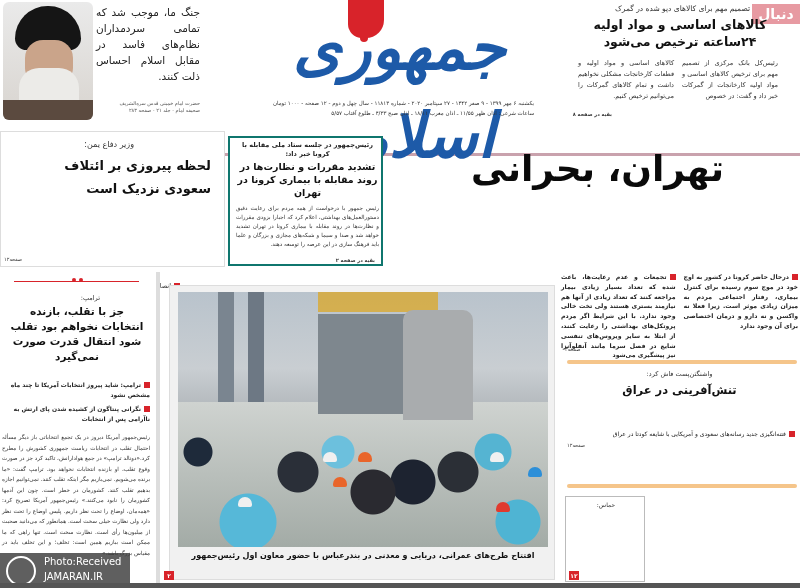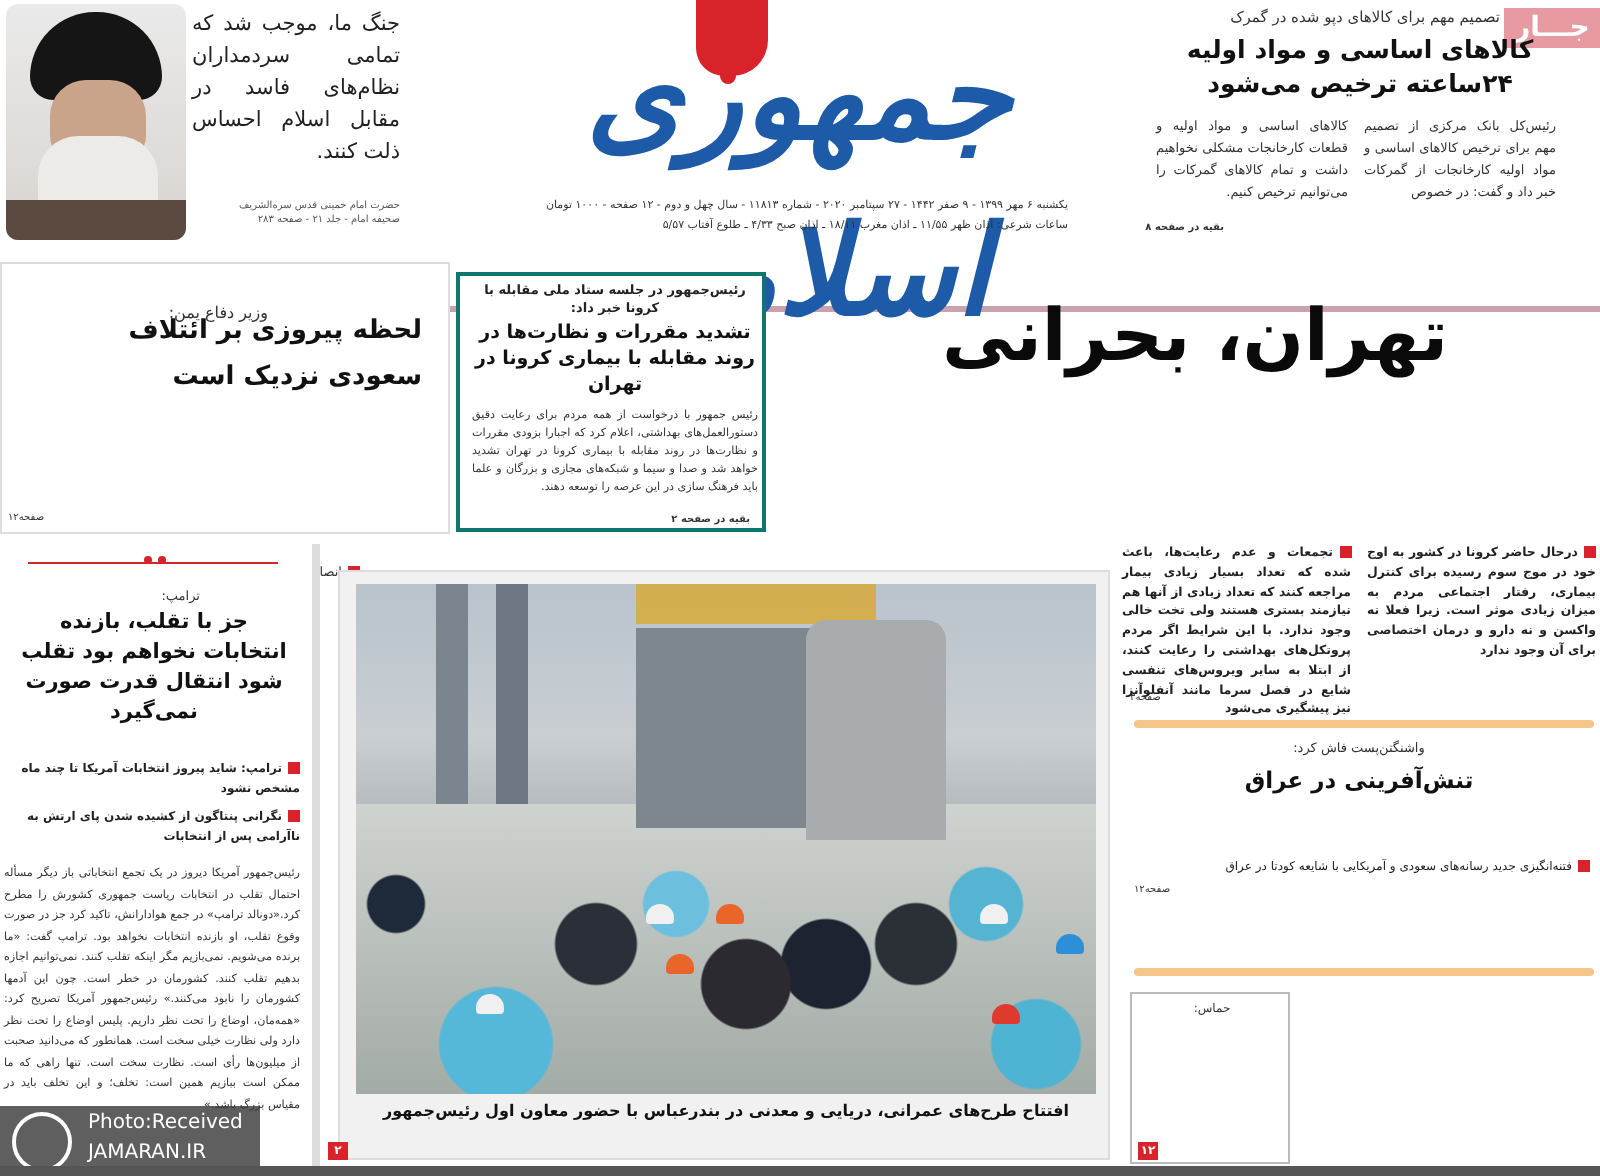--- a/index.html
+++ b/index.html
@@ -30,21 +30,21 @@
     .category-tag { position: absolute; right: 0; top: 4px; width: 48px; height: 20px; background: #e79aa2; color: #fff; font-size: 14px; font-weight: bold; line-height: 20px; text-align: center; }
     .ts-kicker { position: absolute; right: 50px; top: 4px; font-size: 7.5px; color: #333; white-space: nowrap; }
     .ts-headline { position: absolute; right: 20px; top: 16px; width: 200px; text-align: center; font-weight: bold; font-size: 12.5px; line-height: 17px; color: #111; }
     .ts-cols { position: absolute; right: 22px; top: 58px; width: 200px; display: flex; gap: 8px; direction: rtl; }
     .ts-col { flex: 1; font-size: 6.5px; line-height: 11px; color: #333; text-align: justify; }
     .ts-more { position: absolute; right: 188px; top: 111px; font-size: 5px; font-weight: bold; color: #333; white-space: nowrap; }
 
     
     .band2 { position: absolute; left: 0; top: 131px; width: 800px; height: 138px; }
     .yemen { position: absolute; left: 0; top: 0; width: 225px; height: 136px; border: 1px solid #ddd; background: #fff; }
-    .yemen .kicker { position: absolute; right: 90px; top: 20px; font-size: 8px; color: #333; text-align: right; }
+    .yemen .kicker { position: absolute; right: 90px; top: 8px; font-size: 8px; color: #333; text-align: right; }
     .yemen .headline { position: absolute; left: 20px; top: 22px; width: 190px; text-align: right; font-weight: bold; font-size: 13px; line-height: 23px; }
     .yemen .sub { position: absolute; right: 44px; top: 118px; font-size: 6.5px; color: #333; white-space: nowrap; margin-top: 32px; }
     .yemen .pageref { position: absolute; left: 3px; top: 124px; font-size: 5px; color: #333; }
     .bullet { display: inline-block; width: 6px; height: 6px; background: #d8232a; margin-left: 3px; vertical-align: middle; }
 
     .corona-box { position: absolute; left: 228px; top: 5px; width: 155px; height: 130px; border: 2px solid #0f766e; background: #fff; }
     .corona-box .kicker { position: absolute; left: 6px; top: 3px; width: 143px; text-align: center; font-size: 6.5px; font-weight: bold; line-height: 9px; color: #222; }
     .corona-box .headline { position: absolute; left: 4px; top: 22px; width: 147px; text-align: center; font-weight: bold; font-size: 9.5px; line-height: 13px; color: #111; }
     .corona-box .body { position: absolute; left: 6px; top: 66px; width: 143px; font-size: 5.6px; line-height: 9px; text-align: justify; color: #333; }
     .corona-box .more { position: absolute; right: 6px; top: 119px; font-size: 5px; font-weight: bold; color: #333; }
@@ -135,21 +135,21 @@
     <div class="logo-area">
       <div class="logo-splash"></div>
       <div class="logo">جمهوری اسلامی</div>
       <div class="dateline">
         <div>یکشنبه ۶ مهر ۱۳۹۹ - ۹ صفر ۱۴۴۲ - ۲۷ سپتامبر ۲۰۲۰ - شماره ۱۱۸۱۳ - سال چهل و دوم - ۱۲ صفحه - ۱۰۰۰ تومان</div>
         <div>ساعات شرعی: اذان ظهر ۱۱/۵۵ ـ اذان مغرب ۱۸/۱۱ ـ اذان صبح ۴/۳۳ ـ طلوع آفتاب ۵/۵۷</div>
       </div>
     </div>
 
     <div class="top-story">
-      <div class="category-tag">جـــار</div>
+      <div class="category-tag">دنبال</div>
       <div class="ts-kicker">تصمیم مهم برای کالاهای دپو شده در گمرک</div>
       <div class="ts-headline">
         <div>کالاهای اساسی و مواد اولیه</div>
         <div>۲۴ساعته ترخیص می‌شود</div>
       </div>
       <div class="ts-cols">
         <div class="ts-col">رئیس‌کل بانک مرکزی از تصمیم مهم برای ترخیص کالاهای اساسی و مواد اولیه کارخانجات از گمرکات خبر داد و گفت: در خصوص</div>
         <div class="ts-col">کالاهای اساسی و مواد اولیه و قطعات کارخانجات مشکلی نخواهیم داشت و تمام کالاهای گمرکات را می‌توانیم ترخیص کنیم.</div>
       </div>
       <div class="ts-more">بقیه در صفحه ۸</div>

